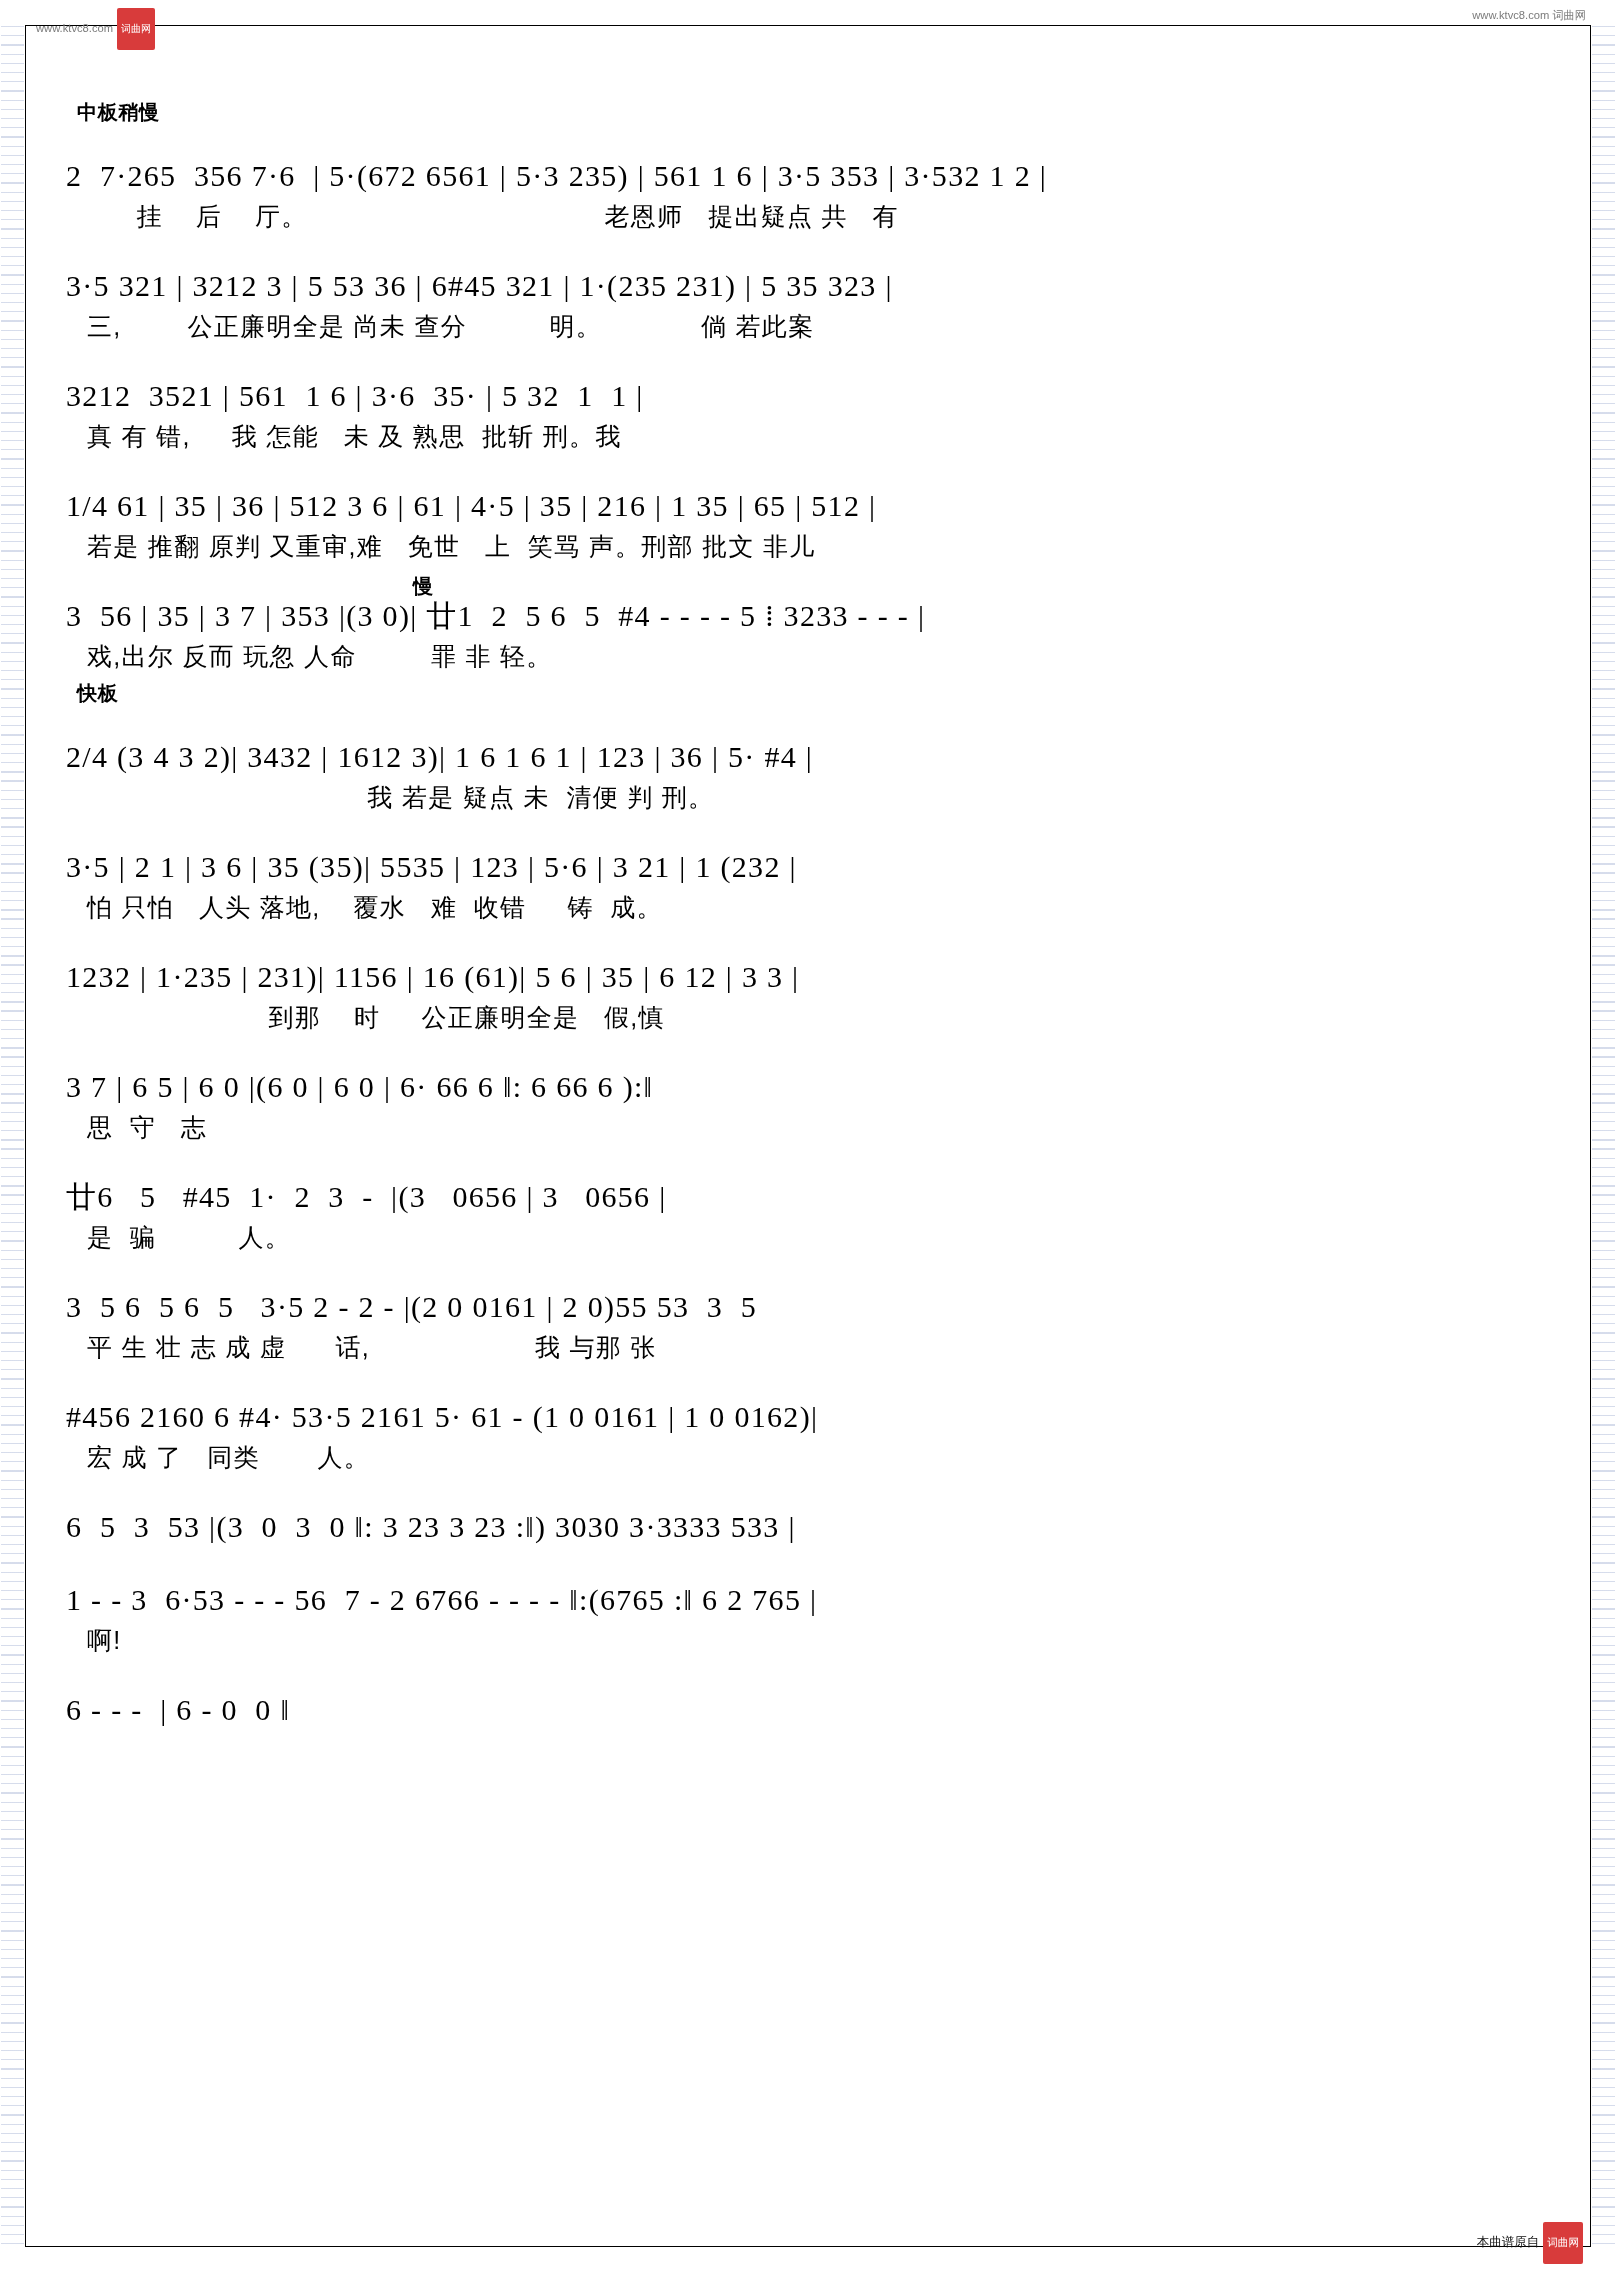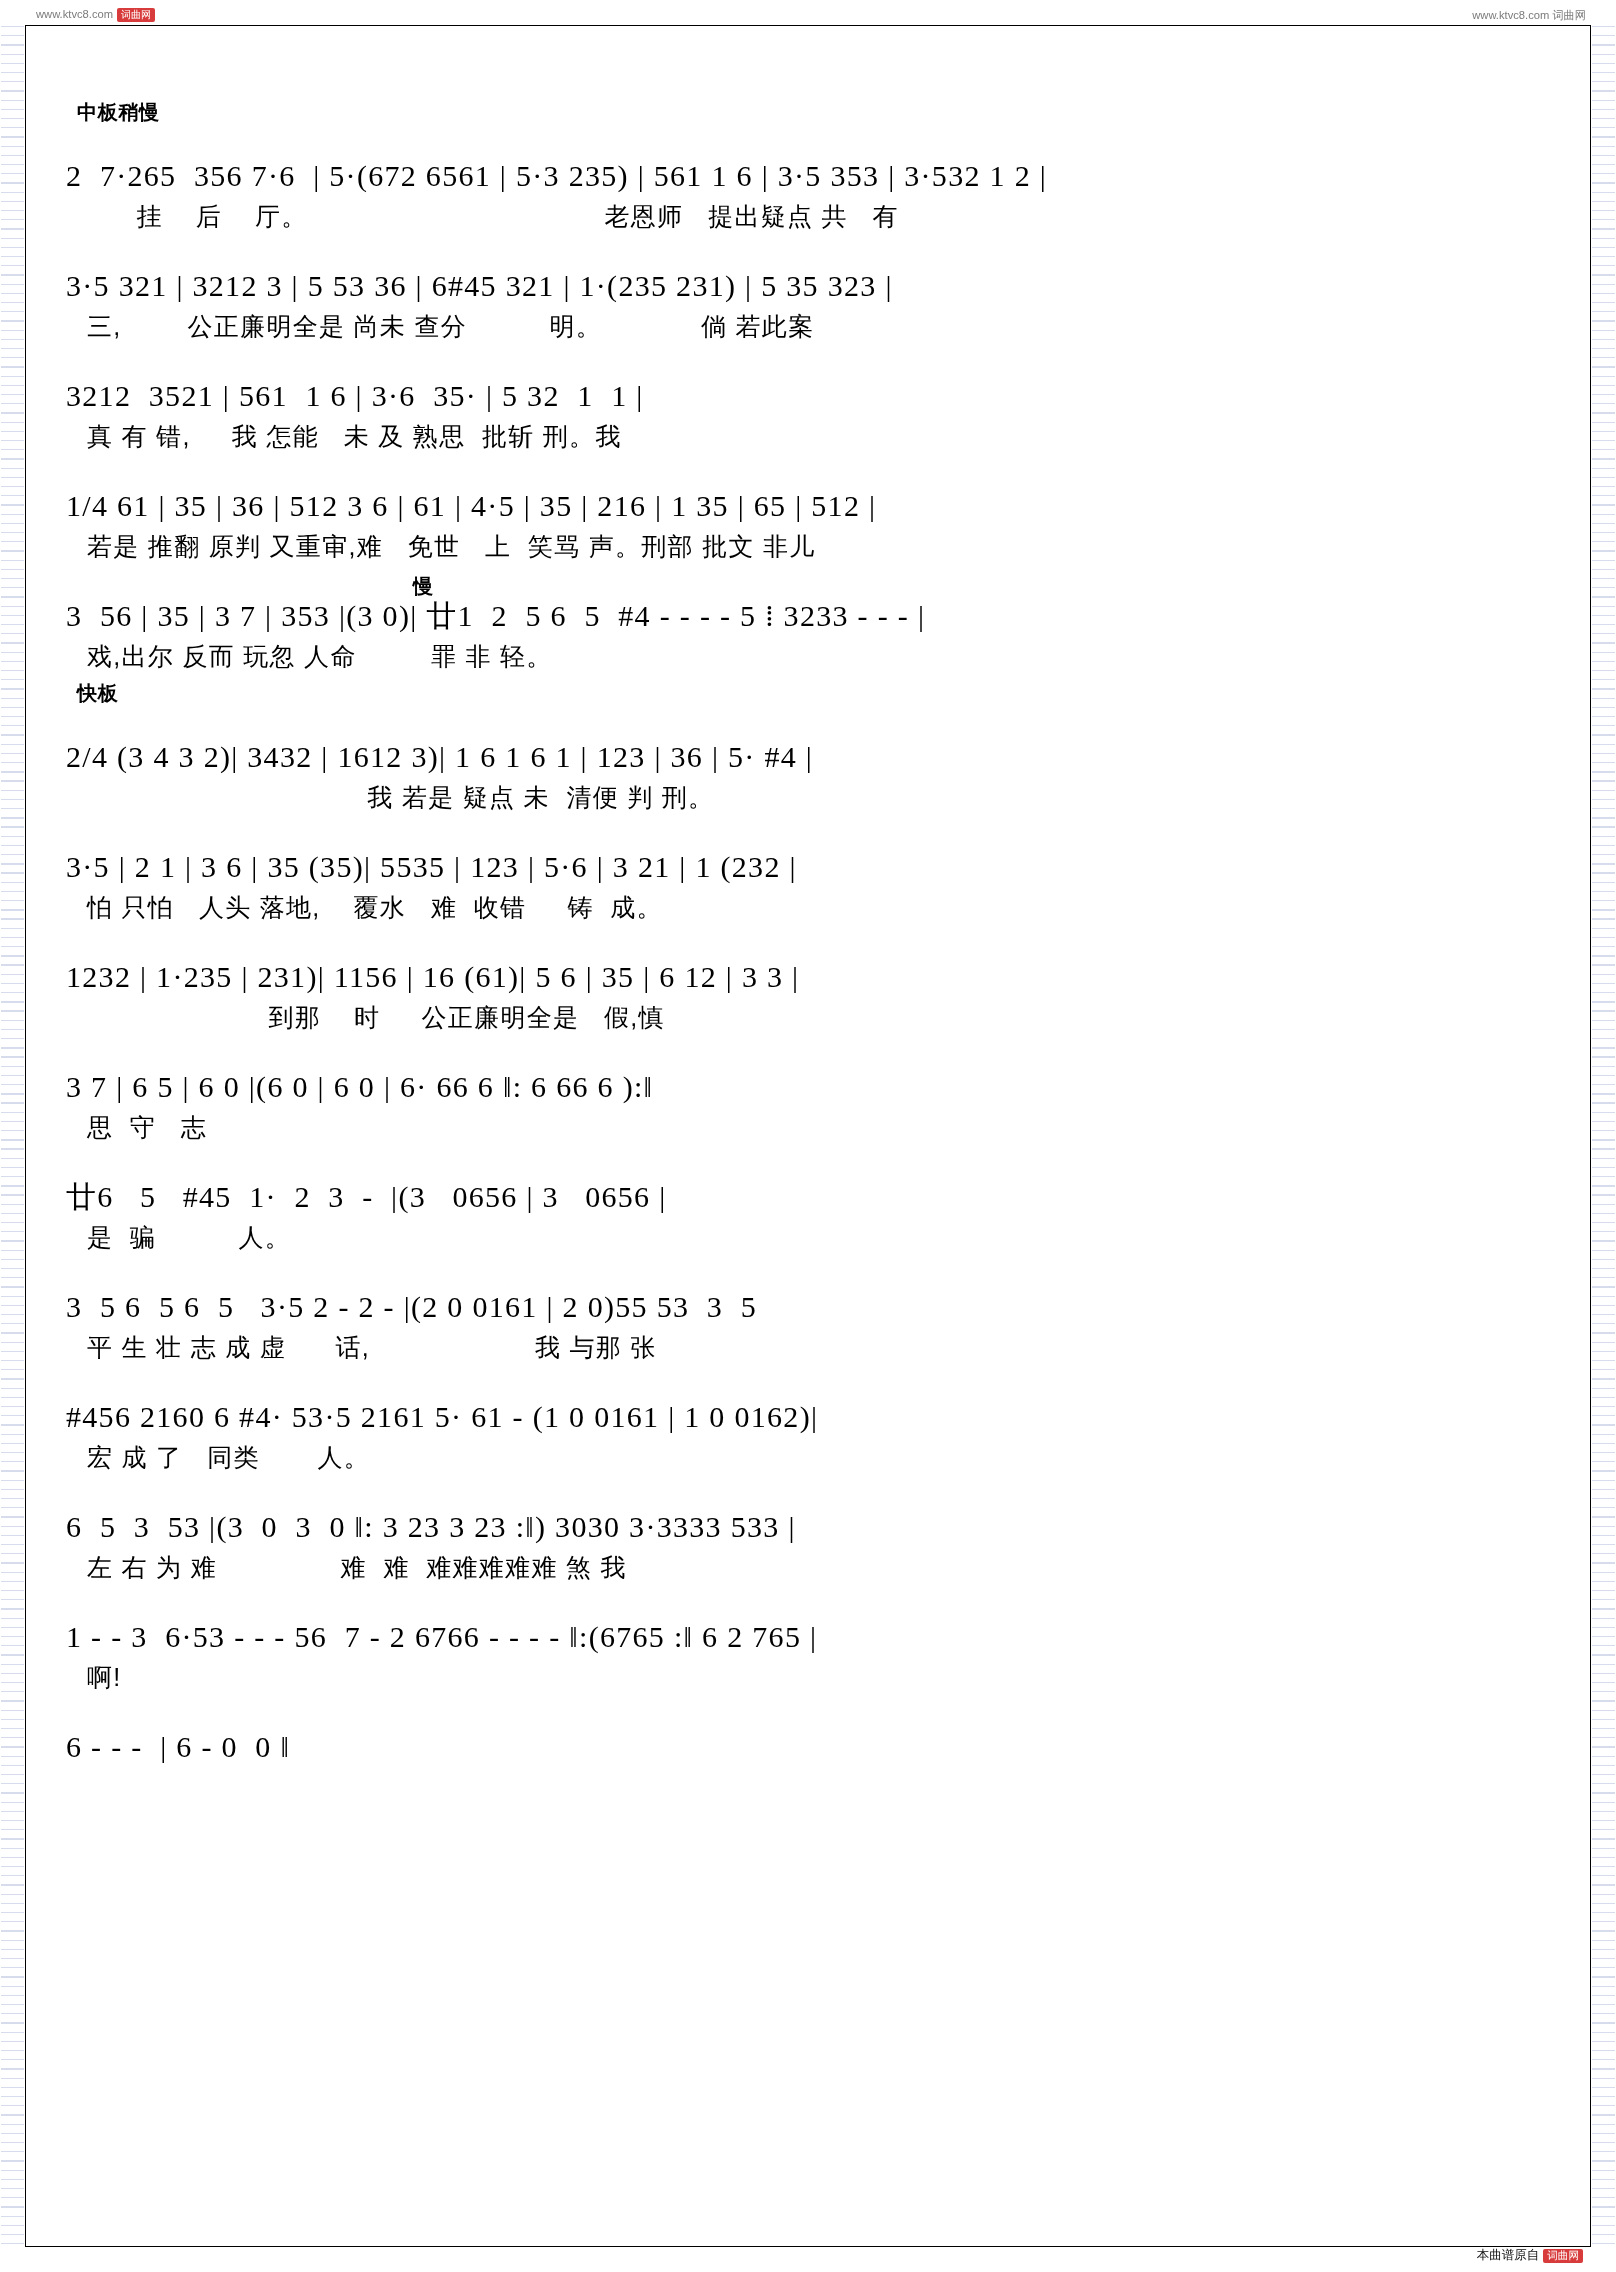--- a/index.html
+++ b/index.html
@@ -51,21 +51,21 @@
     font-size: 11.2px;
     color: #7b7b7b;
     white-space: nowrap;
   }
   .wm.tl { left: 36px; top: 8px; }
   .wm.tr { right: 30px; top: 8px; }
   .wm-badge {
     display: inline-block;
     background: #d83b3b;
     color: #ffffff;
-    padding: 0 4px;
+    padding: 14px 4px;
     border-radius: 2px;
     font-size: 10px;
     margin-left: 4px;
   }
   .wm.br {
     right: 33px;
     bottom: 9.2px;
     font-size: 12.5px;
     color: #111;
   }
@@ -196,21 +196,20 @@
       <div class="lyrics">平 生 壮 志 成 虚      话,                    我 与那 张</div>
     </div>
 
     <div class="sysrow">
       <div class="notes">#456 2160 6 #4· 53·5 2161 5· 61 - (1 0 0161 | 1 0 0162)|</div>
       <div class="lyrics">宏 成 了   同类       人。</div>
     </div>
 
     <div class="sysrow">
       <div class="notes">6  5  3  53 |(3  0  3  0 ‖: 3 23 3 23 :‖) 3030 3·3333 533 |</div>
-      <div class="lyrics">左 右 为 难               难  难  难难难难难 煞 我</div>
     </div>
 
     <div class="sysrow">
       <div class="notes">1 - - 3  6·53 - - - 56  7 - 2 6766 - - - - ‖:(6765 :‖ 6 2 765 |</div>
       <div class="lyrics">啊!</div>
     </div>
 
     <div class="sysrow">
       <div class="notes">6 - - -  | 6 - 0  0 ‖</div>
       <div class="lyrics"></div>

